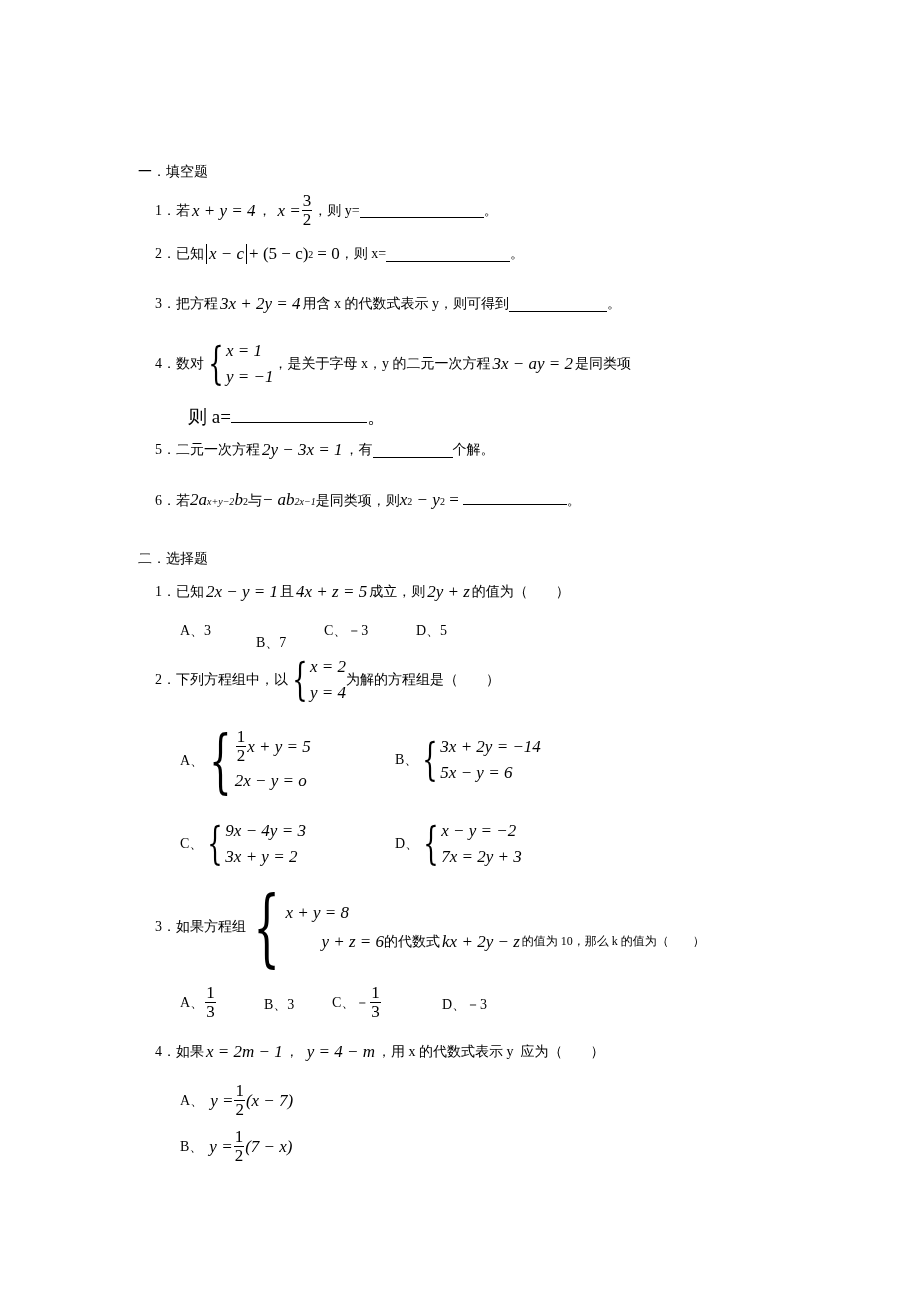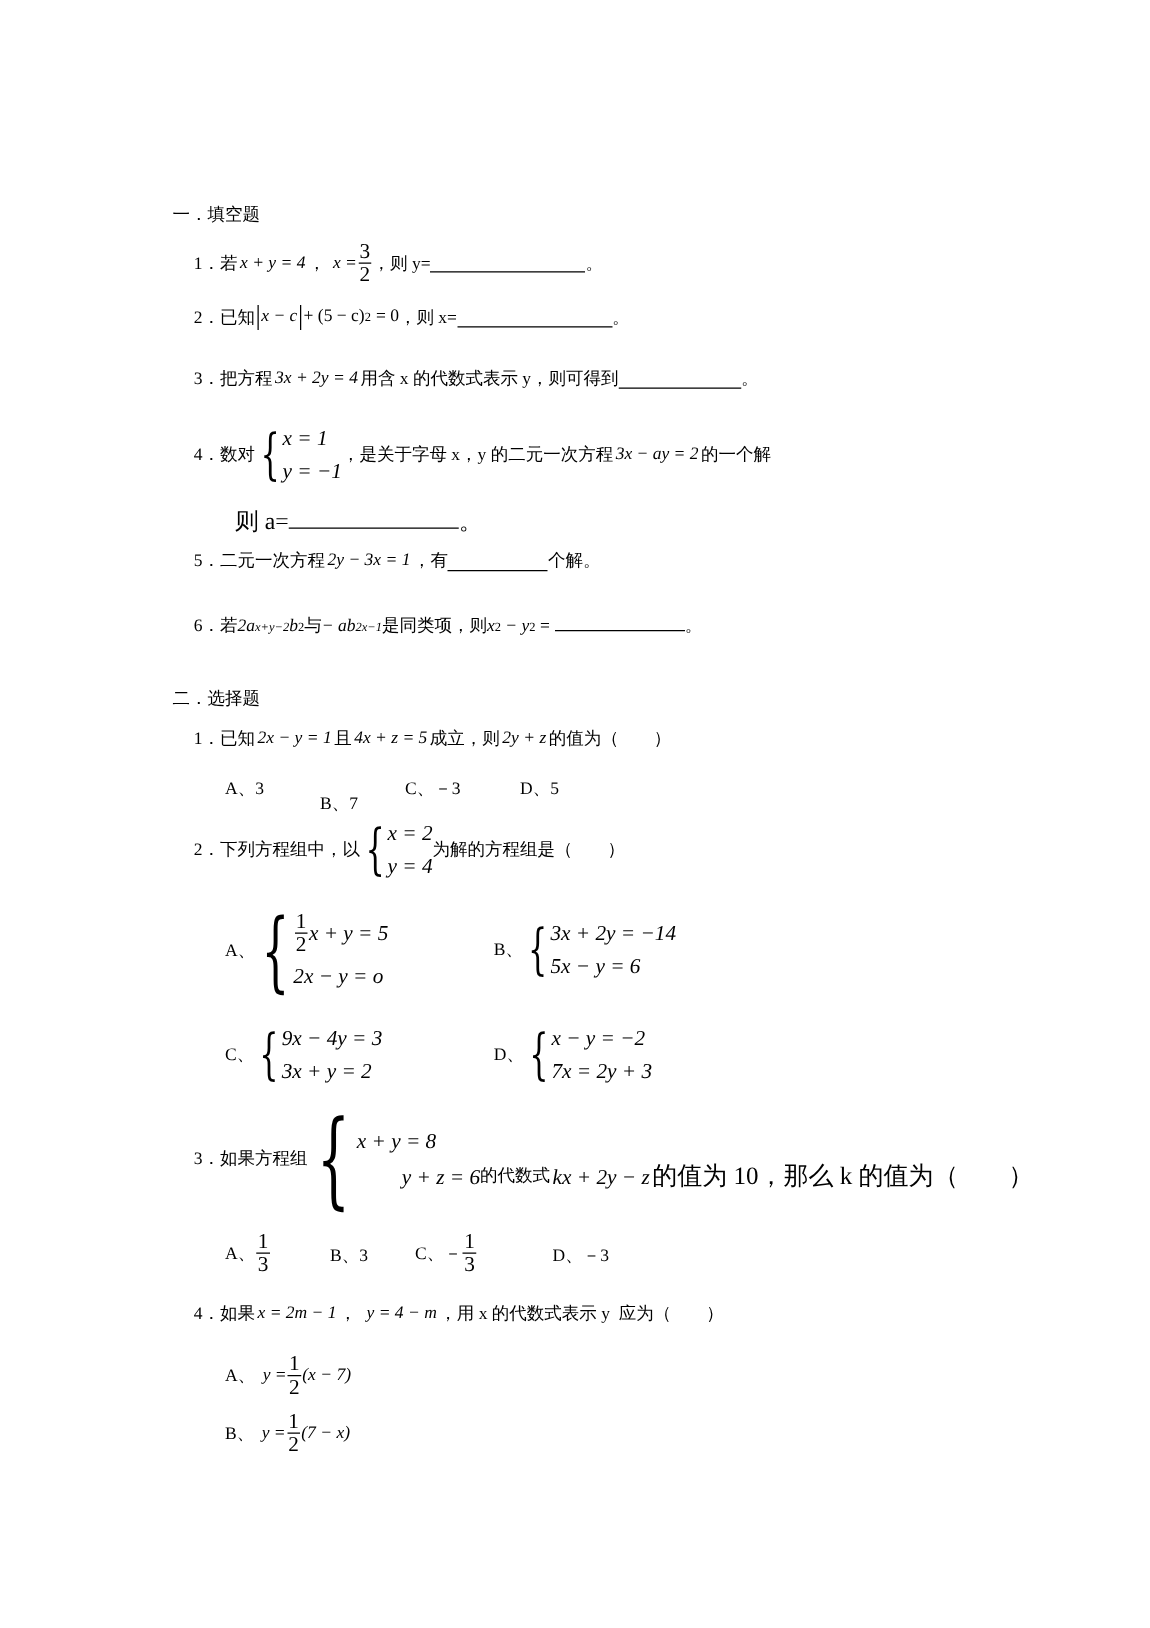--- a/index.html
+++ b/index.html
@@ -2,21 +2,21 @@
 <html><head>
 <meta charset="utf-8">
 <style>
   html, body { margin: 0; padding: 0; background: #ffffff; }
   body {
     width: 920px; height: 1302px; position: relative; overflow: hidden;
     font-family: "Liberation Serif", "DejaVu Serif", serif;
     color: #000; font-size: 14px;
   }
   .abs { position: absolute; white-space: nowrap; }
-  .m { font-family: "Liberation Serif", serif; font-size: 14px; }
+  .m { font-family: "Liberation Serif", serif; font-size: 17px; }
   .mi { font-style: italic; }
   .blank { display: inline-block; border-bottom: 1px solid #000; height: 14px; vertical-align: baseline; }
   .frac { display: inline-flex; flex-direction: column; align-items: center; vertical-align: middle; font-size: 17px; line-height: 18px; margin: 0 1px; }
   .frac .num { border-bottom: 1px solid #000; padding: 0 1px; }
   .sys { display: inline-flex; align-items: center; vertical-align: middle; }
   .brace { font-size: 44px; line-height: 40px; font-family: "DejaVu Serif", serif; transform: scaleX(0.55); margin-right: -4px; margin-left: -2px; }
   .brace3 { font-size: 70px; line-height: 64px; transform: scaleX(0.5); margin-right: -8px; margin-left: -6px;}
   .lines { display: flex; flex-direction: column; font-size: 17px; line-height: 26px; }
   sup { font-size: 10px; vertical-align: 8px; }
   .abs-bar { border-left: 1px solid #000; display: inline-block; height: 20px; vertical-align: middle; margin: 0 2px; }
@@ -69,21 +69,21 @@
   <span>数对</span>
   <span class="sys">
     <span class="brace">{</span>
     <span class="lines">
       <span class="mi">x = 1</span>
       <span class="mi">y = −1</span>
     </span>
   </span>
   <span>，是关于字母 x，y 的二元一次方程</span>
   <span class="m mi" style="margin:12px 2px;">3x − ay = 2</span>
-  <span>的一个解</span>
+  <span>是同类项</span>
 </div>
 <div class="abs" style="left:188px; top:404px; font-size:19px;">
   <span>则 a=</span><span class="blank" style="width:136px;"></span><span>。</span>
 </div>
 
 <div class="abs" style="left:155px; top:440px; display:flex; align-items:center; font-size:14px;">
   <span>5．</span>
   <span>二元一次方程</span>
   <span class="m mi" style="margin:0 2px;">2y − 3x = 1</span>
   <span>，有</span>
@@ -197,21 +197,21 @@
   <span>3．</span>
   <span>如果方程组</span>
   <span class="sys">
     <span class="brace brace3" style="font-size:84px; line-height:78px;">{</span>
     <span class="lines" style="line-height:29px;">
       <span class="mi">x + y = 8</span>
       <span style="display:flex; align-items:center;margin-left:36px;">
         <span class="mi">y + z = 6</span>
         <span style="font-size:14px;">的代数式</span>
         <span class="mi" style="margin:0 2px;text-align:center;">kx + 2y − z</span>
-        <span style="font-size:20px;">的值为 10，那么 k 的值为（　　）</span>
+        <span style="font-size:12px;">的值为 10，那么 k 的值为（　　）</span>
       </span>
     </span>
   </span>
 </div>
 <div class="abs" style="left:180px; top:984px; font-size:14px; width:400px; height:44px;">
   <span style="position:absolute; left:0; top:0; display:flex; align-items:center;">
     <span>A、</span>
     <span class="frac">
         <span class="num">1</span>
         <span>3</span>

